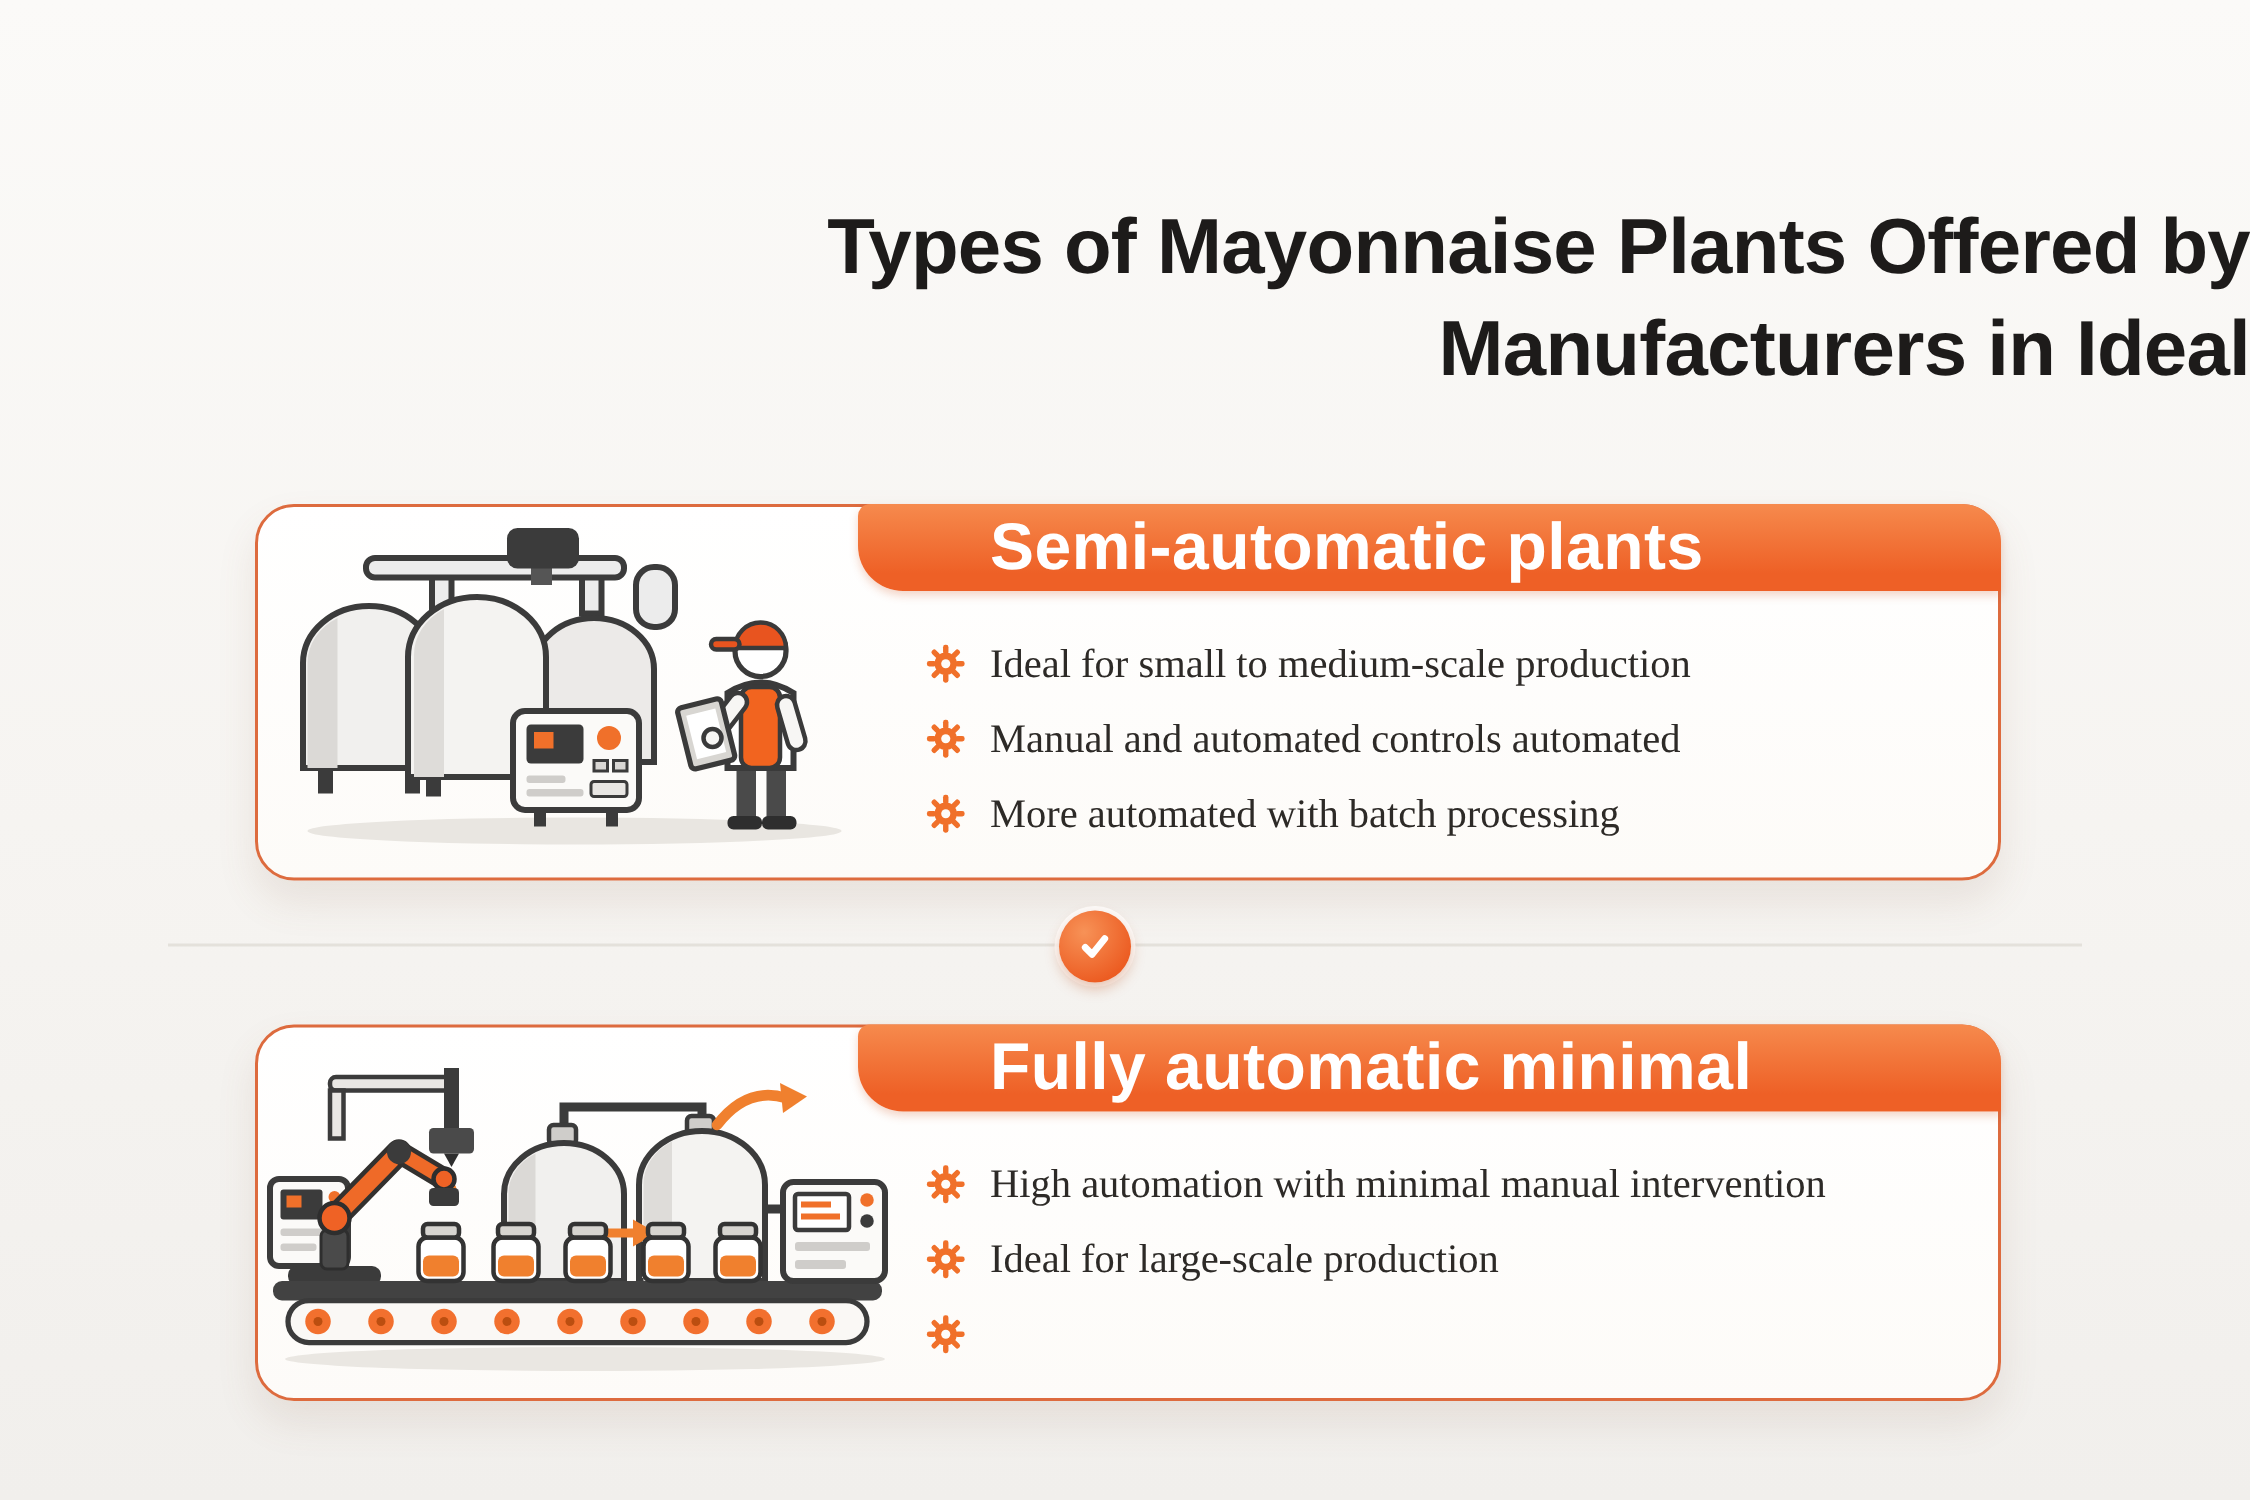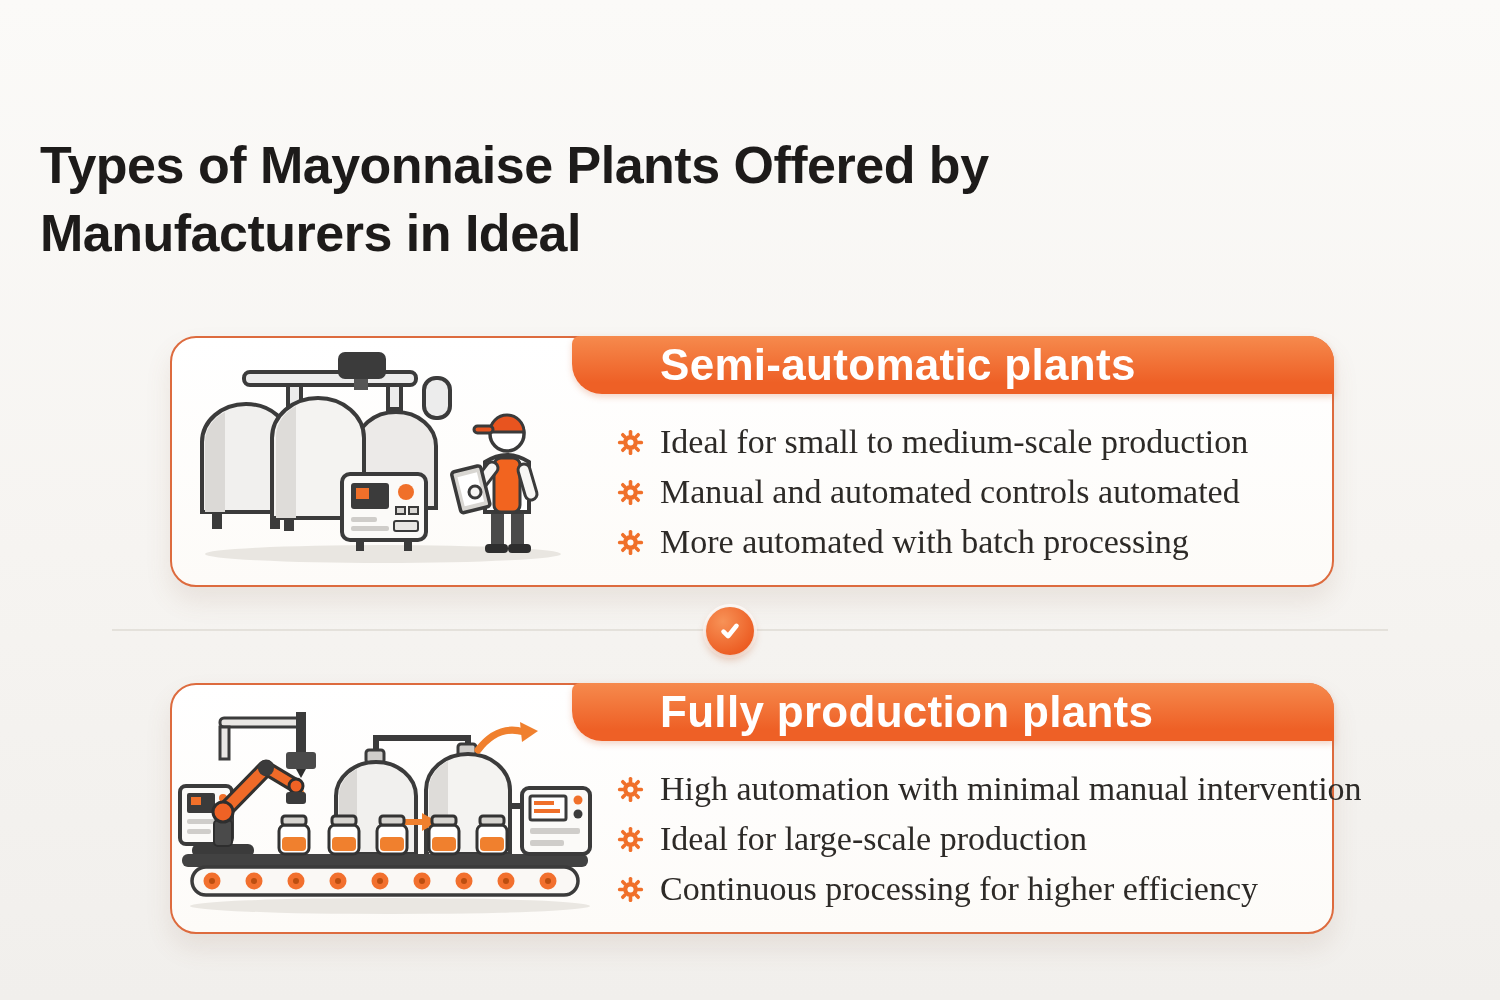--- a/index.html
+++ b/index.html
@@ -8,21 +8,21 @@
     font-family:"Liberation Sans", sans-serif;
     background:#f4f2ef;
     overflow:hidden;
   }
   .page{
     position:relative;width:1500px;height:1000px;
     background:linear-gradient(180deg,#fbfaf8 0%,#f6f4f1 55%,#f1efec 100%);
   }
   .title{
     position:absolute;top:96px;left:0;right:0;
-    text-align:left;
+    text-align:right;
     font-weight:800;
     font-size:52px;
     line-height:1.32;
     letter-spacing:-0.5px;
     color:#1d1b1a;
     padding-left:40px;
   }
   .title span{display:block;}
   .card{
     position:absolute;left:170px;width:1160px;height:247px;
@@ -52,21 +52,21 @@
     position:absolute;left:445px;top:86px;right:30px;
   }
   .bullet-row{
     display:flex;align-items:center;
     height:36px;margin-bottom:14px;
   }
   .gear{width:27px;height:27px;flex:0 0 27px;margin-right:16px;}
   .gear svg{width:27px;height:27px;display:block;}
   .bullet-text{
     font-family:"Liberation Serif", serif;
-    font-size:34px;
+    font-size:27px;
     color:#2d2a27;
     white-space:nowrap;
     text-align:center;
   }
   .illo{position:absolute;display:block;}
   .illo-1{left:16px;top:14px;width:392px;height:216px;}
   .illo-2{left:6px;top:13px;width:430px;height:220px;}
   .divider-line{
     position:absolute;top:629px;left:112px;right:112px;height:2px;
     background:#e4e1db;
@@ -355,21 +355,21 @@
         <rect x="356" y="103" width="20" height="4" fill="#f0702a"></rect>
         <rect x="356" y="111" width="26" height="4" fill="#f0702a"></rect>
         <circle cx="400" cy="102" r="4.5" fill="#f0702a"></circle>
         <circle cx="400" cy="116" r="4.5" fill="#3b3b3b"></circle>
         <rect x="352" y="130" width="50" height="6" rx="2" fill="#cfcdca"></rect>
         <rect x="352" y="142" width="34" height="6" rx="2" fill="#cfcdca"></rect>
       </g>
     </svg>
 
     <div class="card-header">
-      <h2>Fully production plants</h2>
+      <h2>Fully automatic minimal</h2>
     </div>
 
     <div class="bullets">
       <div class="bullet-row">
         <span class="gear">
           <svg viewBox="0 0 24 24">
               <g fill="#f0702a">
             <circle cx="12" cy="12" r="6.6"></circle>
             <rect x="10.4" y="0.8" width="3.2" height="5.6" rx="1.4"></rect>
             <rect x="10.4" y="0.8" width="3.2" height="5.6" rx="1.4" transform="rotate(45 12 12)"></rect>
@@ -414,18 +414,17 @@
             <rect x="10.4" y="0.8" width="3.2" height="5.6" rx="1.4" transform="rotate(90 12 12)"></rect>
             <rect x="10.4" y="0.8" width="3.2" height="5.6" rx="1.4" transform="rotate(135 12 12)"></rect>
             <rect x="10.4" y="0.8" width="3.2" height="5.6" rx="1.4" transform="rotate(180 12 12)"></rect>
             <rect x="10.4" y="0.8" width="3.2" height="5.6" rx="1.4" transform="rotate(225 12 12)"></rect>
             <rect x="10.4" y="0.8" width="3.2" height="5.6" rx="1.4" transform="rotate(270 12 12)"></rect>
             <rect x="10.4" y="0.8" width="3.2" height="5.6" rx="1.4" transform="rotate(315 12 12)"></rect>
           </g>
               <circle cx="12" cy="12" r="2.7" fill="#fdfcfa"></circle>
             </svg>
         </span>
-        <span class="bullet-text">Continuous processing for higher efficiency</span>
       </div>
     </div>
   </div>
 
 </div>
 
 </body></html>

